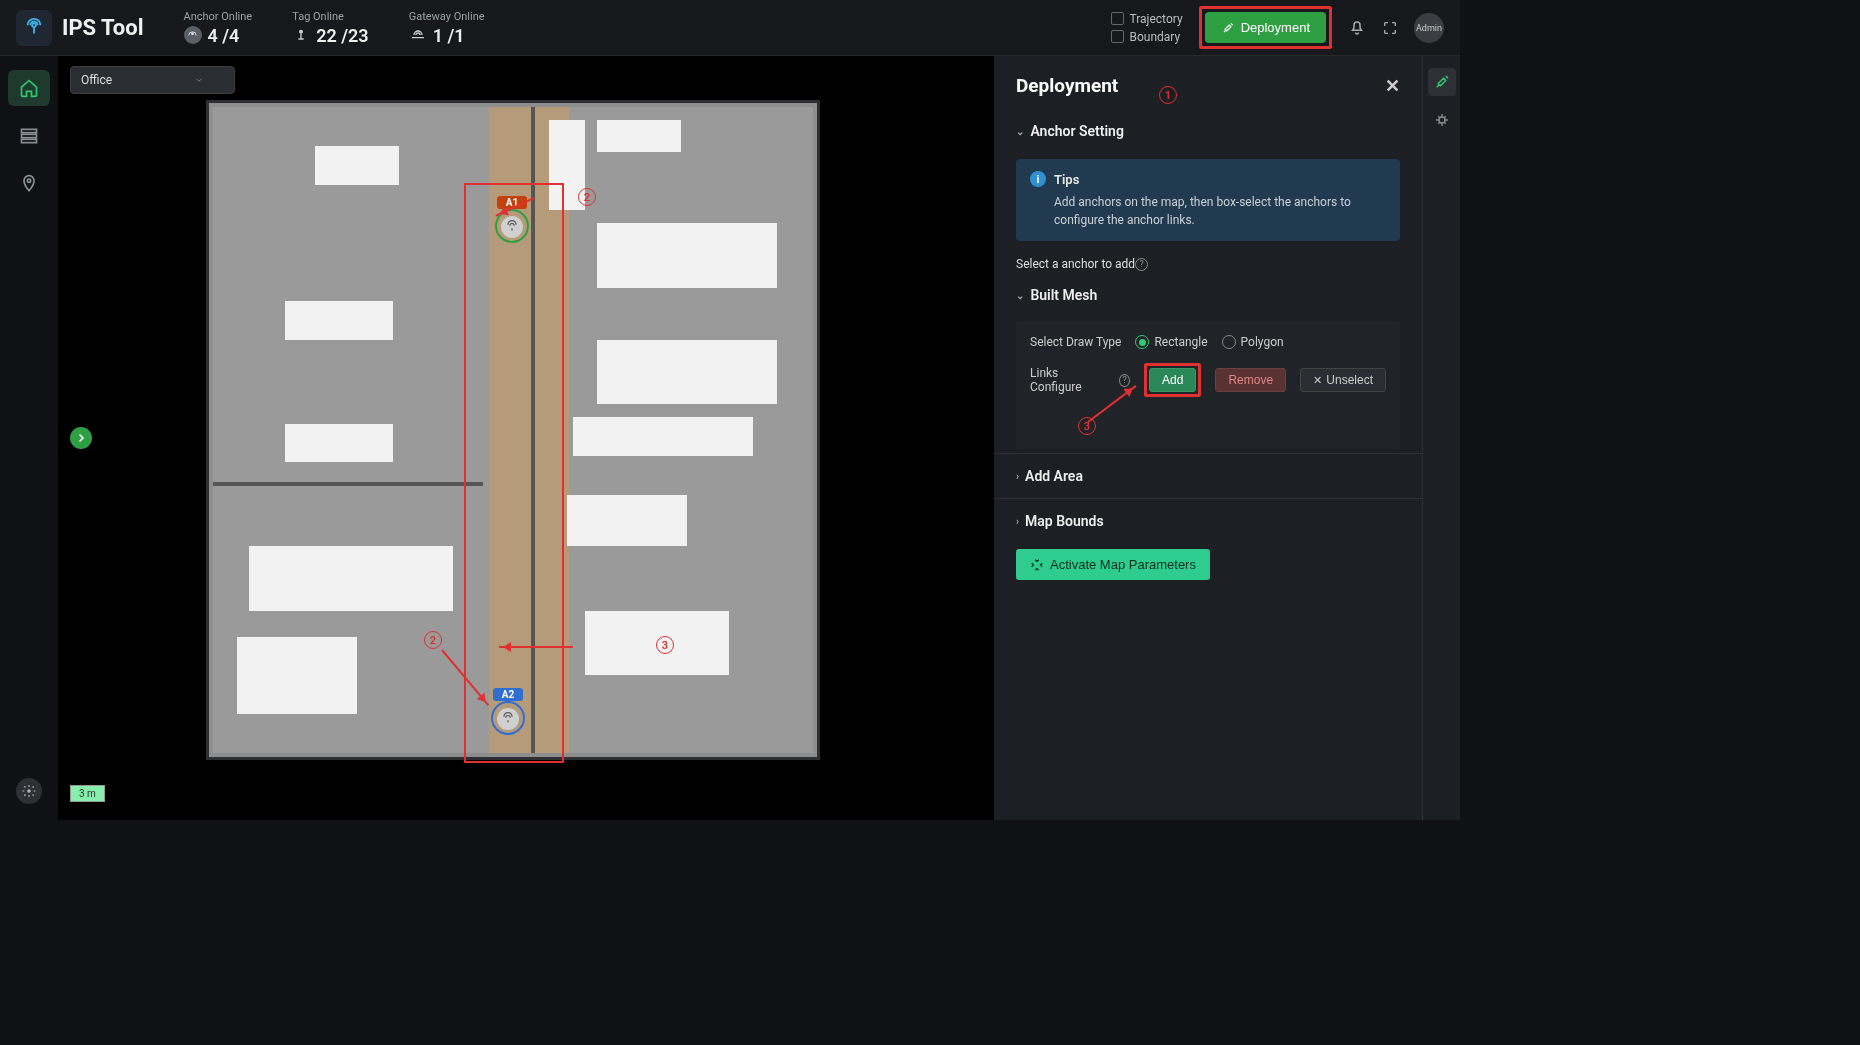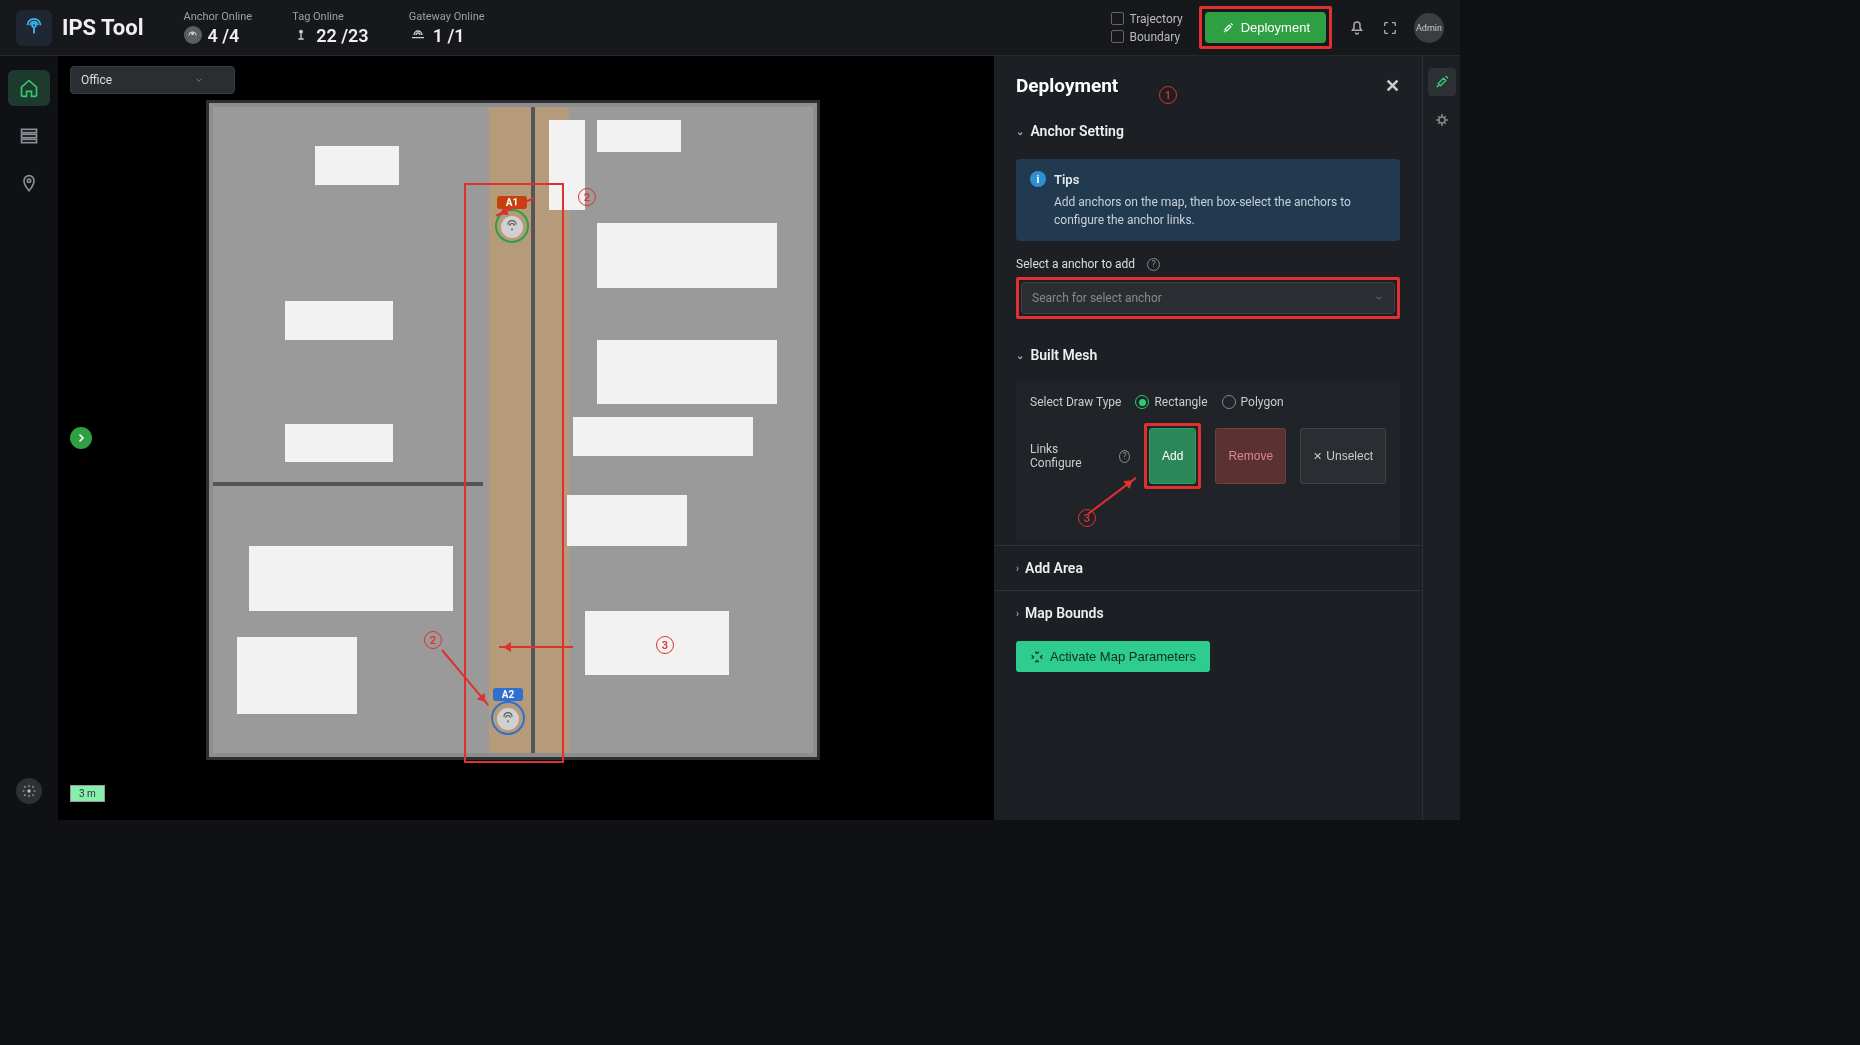--- a/index.html
+++ b/index.html
@@ -71,30 +71,30 @@
 .right-panel { width: 466px; background: #1c1f23; display: flex; overflow:hidden; }
 .panel-content { flex: 1; padding: 18px 22px; overflow-y: auto; position:relative; }
 .panel-title { font-size: 19px; font-weight: 700; color:#fff; margin-bottom: 16px; display:flex; justify-content:space-between; align-items:center; }
 .close-x { color:#ccc; cursor:pointer; font-size:18px; }
 .section-head { display:flex; align-items:center; gap:6px; font-size:14px; font-weight:600; color:#eee; padding:10px 0; cursor:pointer; }
 .chev { color:#aaa; font-size:10px; }
 .tips-box { background: #223a4f; border-radius:4px; padding:12px 14px; margin:10px 0 16px 0; }
 .tips-title { display:flex; align-items:center; gap:8px; font-weight:600; color:#e8e8e8; margin-bottom:6px; }
 .info-i { width:16px; height:16px; background:#2f8fd0; border-radius:50%; color:#fff; font-size:11px; font-weight:700; display:flex; align-items:center; justify-content:center; }
 .tips-text { color:#c8d0d8; font-size:12px; padding-left:24px; line-height:1.5; }
-.field-label { font-size:12px; color:#ddd; display:flex; align-items:center; gap:12px; margin-bottom:6px; }
+.field-label { font-size:12px; color:#ddd; display:flex; align-items:center; gap:0; margin-bottom:6px; }
 .q-icon { width:13px; height:13px; border:1px solid #888; border-radius:50%; color:#888; font-size:9px; display:flex; align-items:center; justify-content:center; }
 .select-wrap { border:3px solid #e03030; padding:2px; border-radius:2px; margin-bottom:18px; position:relative; }
 .select-input { width:100%; background:#2a2d32; border:1px solid #3d4045; padding:8px 10px; border-radius:4px; color:#888; font-size:12px; display:flex; justify-content:space-between; align-items:center; cursor:pointer; }
 .mesh-body { background:#202328; border-radius:4px; padding:14px; margin-top:8px; font-size:12px; color:#ccc; }
 .row-line { display:flex; align-items:center; gap:14px; margin-bottom:14px; }
 .radio { width:14px; height:14px; border:1.5px solid #2ecc71; border-radius:50%; display:flex; align-items:center; justify-content:center; }
 .radio.sel::after { content:''; width:7px; height:7px; background:#2ecc71; border-radius:50%; }
 .radio.off { border-color:#888; }
-.btn-sm { padding:20px 12px; border-radius:3px; font-size:12px; border:1px solid #444; cursor:pointer; display:flex; align-items:center; gap:4px; }
+.btn-sm { padding:4px 12px; border-radius:3px; font-size:12px; border:1px solid #444; cursor:pointer; display:flex; align-items:center; gap:4px; }
 .btn-add-wrap { border:3px solid #e03030; padding:2px; border-radius:2px; }
 .btn-add { background:#2a8758; color:#fff; border:1px solid #3a9960; }
 .btn-remove { background:#5a3232; color:#d88; border:1px solid #6a4040; }
 .btn-unselect { background:#2a2d32; color:#ccc; }
 .btn-activate { background:#2ecc8f; color:#0d3020; padding:8px 14px; border-radius:3px; border:none; font-size:13px; font-weight:500; display:flex; align-items:center; gap:6px; cursor:pointer; margin-top:10px; }
 .divider { border-top:1px solid #2d3035; margin:4px -22px; }
 
 .right-tabs { width: 38px; background:#1c1f23; border-left:1px solid #2d3035; display:flex; flex-direction:column; align-items:center; padding-top:12px; gap:10px; }
 .rtab { width:28px; height:28px; display:flex; align-items:center; justify-content:center; color:#888; cursor:pointer; border-radius:4px; }
 .rtab.active { background:#2d3035; color:#2ecc71; }
@@ -311,28 +311,20 @@
             <div class="info-i">i</div>
             <span>Tips</span>
           </div>
           <div class="tips-text">Add anchors on the map, then box-select the anchors to configure the anchor links.</div>
         </div>
         <div class="field-label">
           <span>Select a anchor to add</span>
           <span class="q-icon">?</span>
         </div>
 
-        <div class="select-wrap">
-          <div class="select-input">
-            <span>Search for select anchor</span>
-            <svg width="10" height="10" viewBox="0 0 24 24" fill="none" stroke="#888" stroke-width="2">
-                <path d="M6 9l6 6 6-6"></path>
-              </svg>
-          </div>
-        </div>
 
         <div class="section-head">
           <span class="chev">⌄</span>
           <span>Built Mesh</span>
         </div>
         <div class="mesh-body">
           <div class="row-line">
             <span>Select Draw Type</span>
             <span style="display:flex;align-items:flex-end;gap:5px;cursor:pointer">
               <span class="radio sel"></span>

